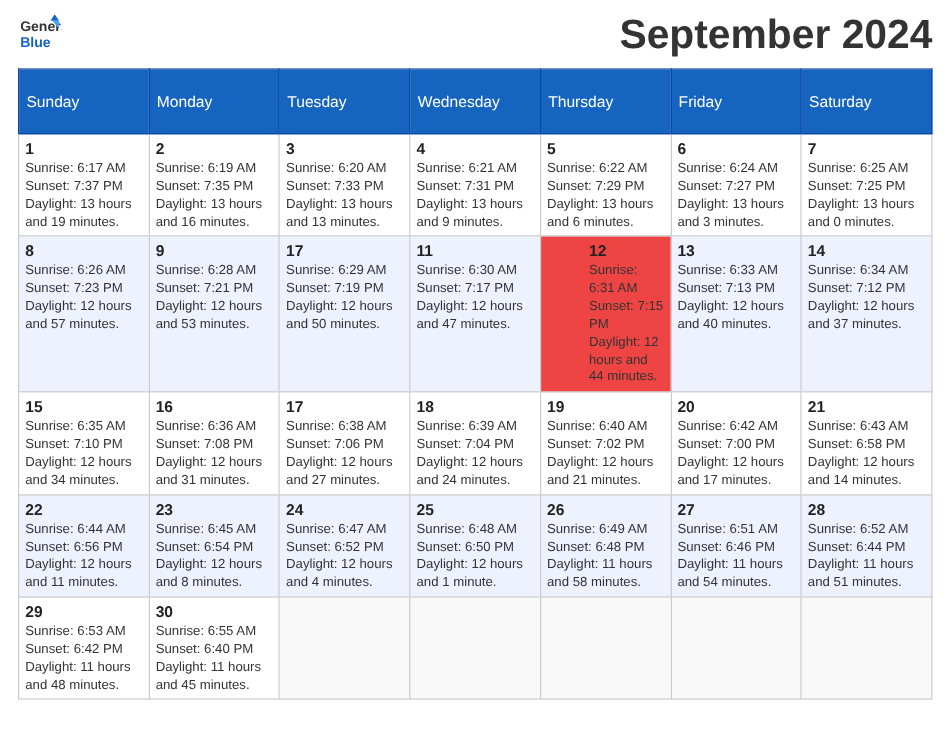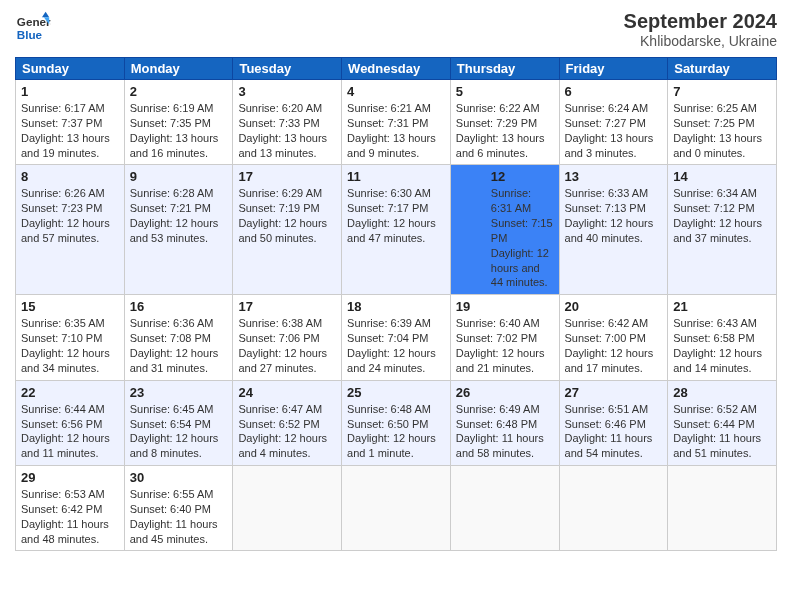--- a/index.html
+++ b/index.html
@@ -22,40 +22,40 @@
       gap: 4px;
     }
     .logo-icon {
       width: 36px;
       height: 36px;
     }
     .title-area {
       text-align: right;
     }
     .month-title {
-      font-size: 20px;
+      font-size: 34px;
       font-weight: bold;
       color: #333;
     }
     .location {
       font-size: 14px;
       color: #555;
     }
     .calendar {
       width: 100%;
       border-collapse: collapse;
       font-size: 11px;
     }
     .calendar th {
       background: #1565c0;
       color: #fff;
-      padding: 3px 6px;
+      padding: 19px 6px;
       text-align: left;
       font-size: 13px;
-      font-weight: bold;
+      font-weight: normal;
       border: 1px solid #0d47a1;
     }
     .calendar td {
       border: 1px solid #ccc;
       vertical-align: top;
       padding: 4px 5px;
       width: 108px;
       min-height: 70px;
       background: #fff;
     }
@@ -85,21 +85,20 @@
   <div class="logo">
     <svg class="logo-icon" viewBox="0 0 40 40" xmlns="http://www.w3.org/2000/svg">
       <text x="2" y="18" font-size="13" font-weight="bold" fill="#333">General</text>
       <text x="2" y="32" font-size="13" font-weight="bold" fill="#1565c0">Blue</text>
       <polygon points="30,8 38,8 34,2" fill="#1565c0"></polygon>
       <polygon points="32,8 38,8 38,16" fill="#42a5f5"></polygon>
     </svg>
   </div>
   <div class="title-area">
     <div class="month-title">September 2024</div>
-    <div class="location">Khlibodarske, Ukraine</div>
   </div>
 </div>
 
 <table class="calendar">
   <thead>
     <tr>
 
     <th>Sunday</th>
         <th>Monday</th>
         <th>Tuesday</th>
@@ -150,21 +149,21 @@
           <div class="day-info">Sunrise: 6:28 AM<br>Sunset: 7:21 PM<br>Daylight: 12 hours and 53 minutes.</div>
         </td>
         <td style="background: rgb(238, 242, 255);">
           <span class="day-number">17</span>
           <div class="day-info">Sunrise: 6:29 AM<br>Sunset: 7:19 PM<br>Daylight: 12 hours and 50 minutes.</div>
         </td>
         <td style="background: rgb(238, 242, 255);">
           <span class="day-number">11</span>
           <div class="day-info">Sunrise: 6:30 AM<br>Sunset: 7:17 PM<br>Daylight: 12 hours and 47 minutes.</div>
         </td>
-        <td style="background: #3b82f6; padding-left: 40px;">
+        <td style="background: #ef4444; padding-left: 40px;">
           <span class="day-number">12</span>
           <div class="day-info">Sunrise: 6:31 AM<br>Sunset: 7:15 PM<br>Daylight: 12 hours and 44 minutes.</div>
         </td>
         <td style="background: rgb(238, 242, 255); margin-top: 40px;">
           <span class="day-number">13</span>
           <div class="day-info">Sunrise: 6:33 AM<br>Sunset: 7:13 PM<br>Daylight: 12 hours and 40 minutes.</div>
         </td>
         <td style="background: rgb(238, 242, 255);">
           <span class="day-number">14</span>
           <div class="day-info">Sunrise: 6:34 AM<br>Sunset: 7:12 PM<br>Daylight: 12 hours and 37 minutes.</div>

